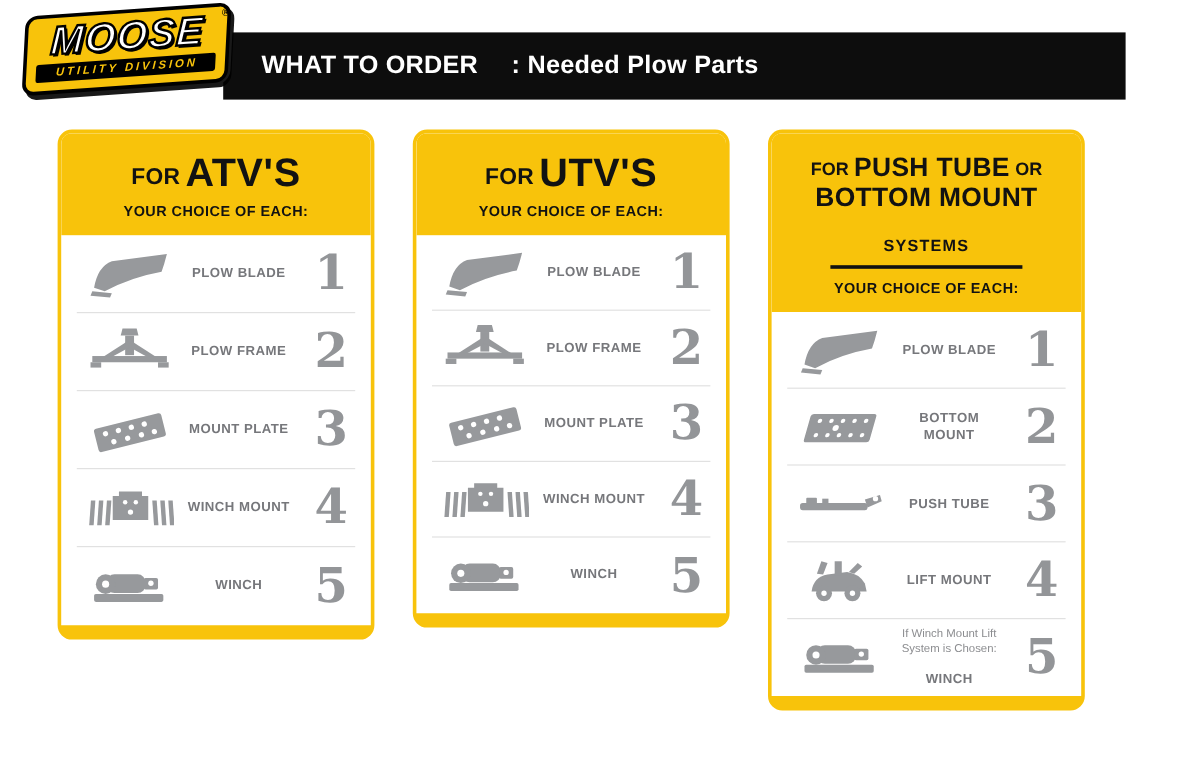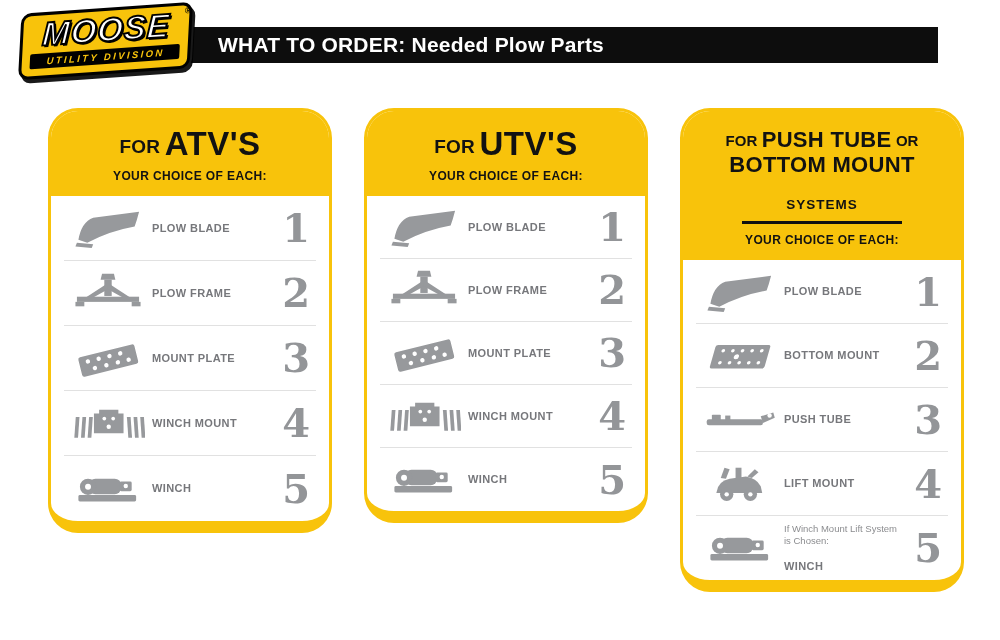--- a/index.html
+++ b/index.html
@@ -10,23 +10,23 @@
     --gray-label:#76777b;
     --rule:#e1e1e1;
   }
   *{box-sizing:border-box}
   html,body{margin:0;padding:0;background:#fff}
   body{width:1000px;height:640px;overflow:hidden;font-family:"Liberation Sans",sans-serif}
   .stage{position:relative;width:1000px;height:640px;background:#fff}
 
   
   .titlebar{
-    position:absolute;left:186px;top:27px;width:752px;height:36px;
+    position:absolute;left:186px;top:27px;width:752px;height:56px;
     background:var(--black);display:flex;align-items:center;padding-left:32px;
-    color:#fff;font-size:21px;letter-spacing:.2px;
+    color:#fff;font-size:21px;letter-spacing:.2px;gap:28px;
   }
   .t-bold{font-weight:bold}
   .t-rest{font-weight:bold}
 
   .logo{position:absolute;left:20px;top:8px;width:172px;height:80px;transform:rotate(-4deg);z-index:2}
   .logo-box{
     position:relative;background:var(--yellow);border:3px solid #000;border-radius:10px;
     transform:skewX(-7deg);padding:2px 8px 7px;text-align:center;
     box-shadow:3px 4px 0 rgba(0,0,0,.9), 0 0 0 2px #fff;
   }
@@ -37,22 +37,22 @@
   }
   .reg{position:absolute;top:0px;right:-2px;font-size:9px;color:#000;font-style:normal;font-weight:bold}
   .sub-band{
     display:block;background:#000;color:var(--yellow);font-size:9.5px;font-weight:bold;
     letter-spacing:2.4px;padding:2px 2px 2px 4px;margin-top:1px;border-radius:2px;font-style:italic;
   }
 
   
   .cards{position:absolute;top:108px;left:48px;display:flex;gap:32px;align-items:flex-start}
   .card{
-    width:284px;background:#fff;border:3px solid var(--yellow);
-    border-bottom-width:12px;border-radius:30px;overflow:hidden;
+    width:264px;background:#fff;border:3px solid var(--yellow);
+    border-bottom-width:12px;border-radius:12px;overflow:hidden;
   }
   .card-head{background:var(--yellow);text-align:center;padding:16px 10px 13px;color:#121212}
   .card-title{line-height:1}
   .card-title .small{font-size:19px;font-weight:bold;vertical-align:2px;letter-spacing:.2px}
   .card-title .big{font-size:33px;font-weight:bold;letter-spacing:.5px}
   .card-sub{font-size:12px;font-weight:bold;margin-top:9px;letter-spacing:.4px}
 
   
   .card-title3{line-height:1.15;font-weight:bold}
   .card-title3 .sm{font-size:15px;vertical-align:1px}
@@ -61,21 +61,21 @@
   .head-rule{width:160px;height:3px;background:#111;margin:9px auto 8px;border:0}
 
   .rows{list-style:none;margin:0;padding:0 13px}
   .row{display:flex;align-items:center;border-bottom:1px solid var(--rule)}
   .row:last-child{border-bottom:none}
   .card-atv .row{height:65px}
   .card-utv .row{height:63px}
   .card-push .row{height:64px}
   .icon{width:88px;flex:none;display:flex;justify-content:center;align-items:center}
   .icon svg{width:74px;height:48px;fill:var(--gray-icon)}
-  .label{flex:1;text-align:left;font-size:11px;font-weight:bold;color:var(--gray-label);letter-spacing:.4px;line-height:1.3}
+  .label{flex:1;text-align:center;font-size:11px;font-weight:bold;color:var(--gray-label);letter-spacing:.4px;line-height:1.3}
   .note{display:block;font-size:9.5px;font-weight:normal;color:#8c8d90;line-height:1.25;margin-bottom:12px;letter-spacing:0}
   .num{
     width:50px;text-align:right;padding-right:6px;
     font-family:"DejaVu Serif",serif;font-weight:bold;font-size:40px;
     color:var(--gray-num);line-height:1;
   }
   .defs{position:absolute;width:0;height:0;overflow:hidden}
 </style>
 </head>
 <body>

